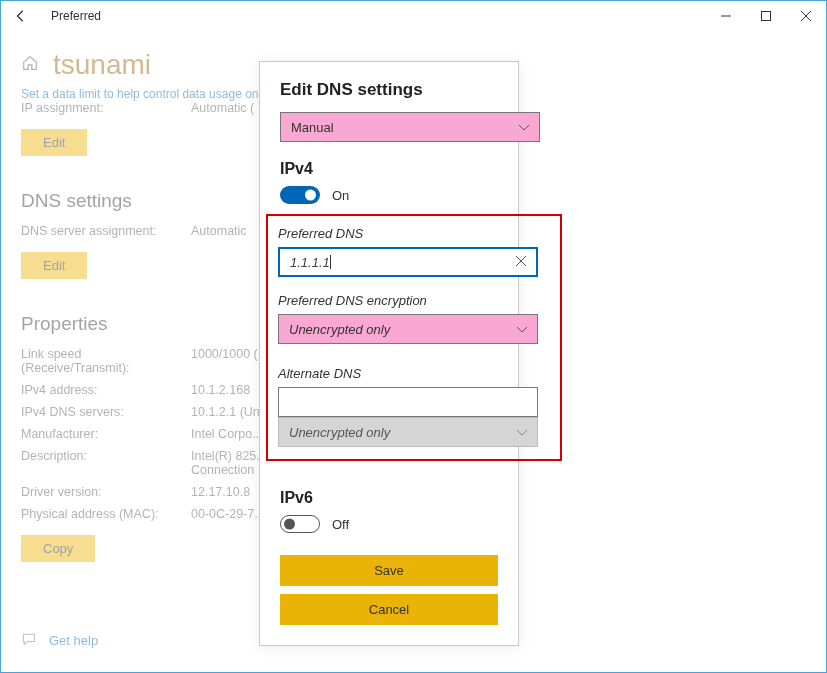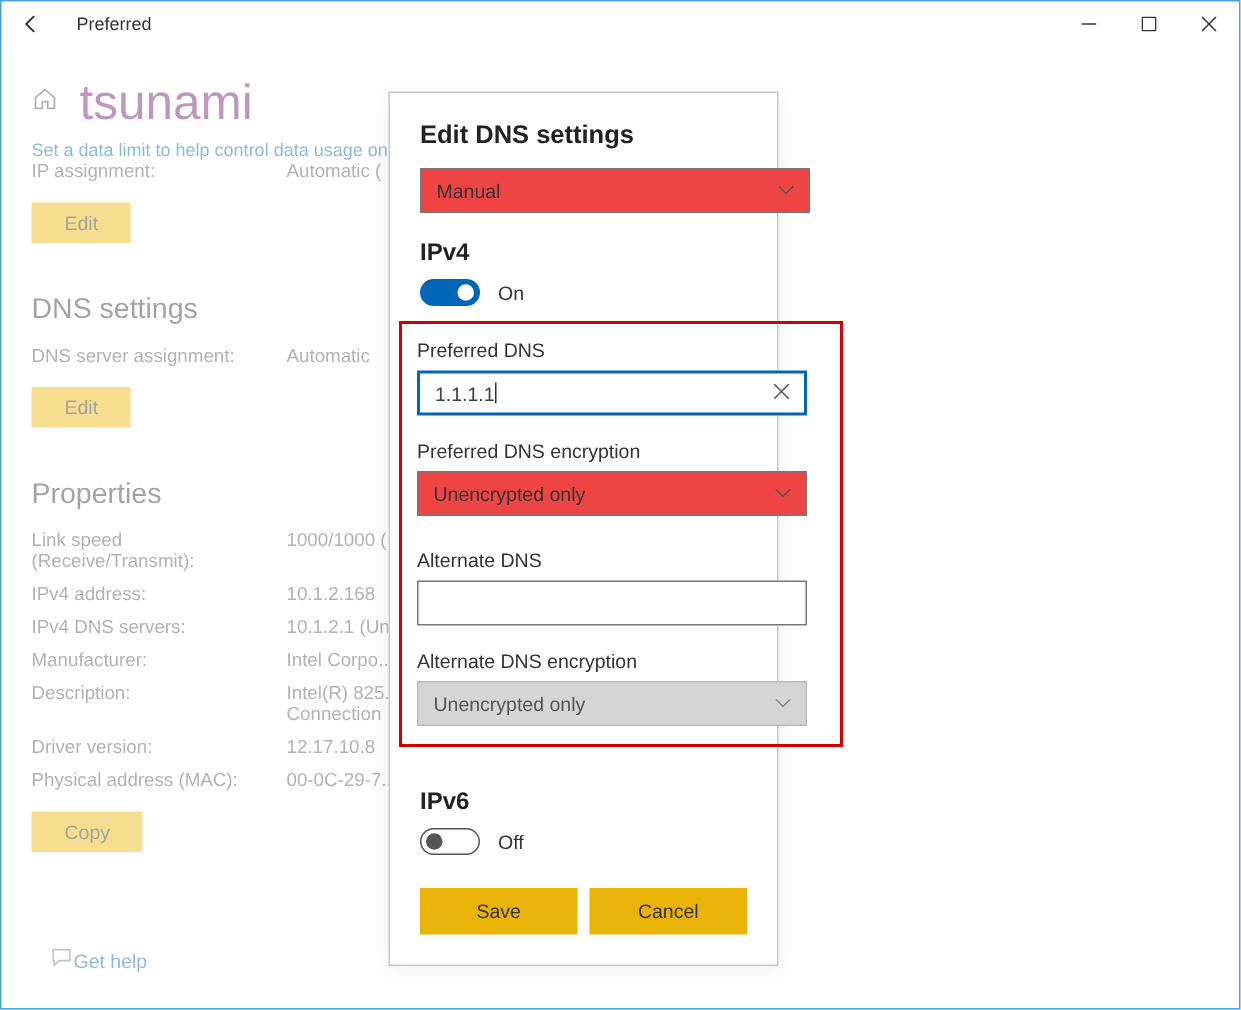--- a/index.html
+++ b/index.html
@@ -61,23 +61,23 @@
     top: 30px; left: 0; right: 0; bottom: 0;
   }
   .page-header {
     display: flex;
     align-items: center;
     gap: 14px;
     margin-bottom: 6px;
   }
   .home-icon { font-size: 17px; color: #555; }
   .page-title {
-    font-size: 33px;
+    font-size: 28px;
     font-weight: 400;
-    color: #701a75;
+    color: #a16207;
   }
   .hint-link { font-size: 12px; color: #0067b8; }
   .section-title {
     font-size: 19px;
     font-weight: 400;
     color: #333;
     margin-top: 34px;
     margin-bottom: 12px;
   }
   .kv-row {
@@ -93,25 +93,25 @@
     border: none;
     padding: 6px 24px;
     font-size: 13px;
     color: #333;
     margin-top: 6px;
     cursor: pointer;
   }
   .gray-btn-sm { padding: 6px 22px; }
   .help-link {
     position: absolute;
-    left: 32px;
+    left: 20px;
     bottom: 22px;
     display: flex;
     align-items: center;
-    gap: 0;
+    gap: 12px;
     font-size: 13px;
   }
   .help-link span.lbl { color: #0067b8; }
   .help-icon { color: #777; font-size: 15px; }
 
   
   .overlay {
     position: absolute;
     top: 30px; left: 0; right: 0; bottom: 0;
     background: rgba(255,255,255,0.55);
@@ -142,21 +142,21 @@
   .combo {
     width: 260px;
     height: 30px;
     border: 1px solid #777;
     display: flex;
     align-items: center;
     padding: 0 10px;
     justify-content: space-between;
     font-size: 13px;
     color: #333;
-    background: #ef4444;
+    background: #f9a8d4;
   }
   .combo.disabled { background: #d5d5d5; color: #555; border-color: #bbb; }
   .combo .chev { font-size: 11px; color: #555; }
   .txt-input {
     width: 260px;
     height: 30px;
     border: 1px solid #777;
     padding: 1px 10px;
     font-size: 13px;
     color: #404040;
@@ -187,22 +187,23 @@
   .toggle.on .knob { background: #fff; right: 4px; }
   .toggle.off .knob { background: #555; left: 3px; }
   .toggle-label { font-size: 13px; color: #333; }
 
   .redbox {
     border: 2.5px solid #d40000;
     padding: 8px 10px 12px;
     margin-top: 10px;
     width: 296px;
     margin-left: -14px;
-  }
-  .btn-row { display: flex; gap: 8px; margin-top: 22px; }
+    font-style: italic;
+  }
+  .btn-row { display: flex; gap: 8px; margin-top: 22px; flex-direction: column; }
   .btn-row .gray-btn { flex: 1; padding: 8px 0; margin-top: 0; }
 </style>
 </head>
 <body>
 
 <div class="window">
   <div class="titlebar">
     <div class="back-btn">
       <svg width="14" height="14" viewBox="0 0 16 16">
           <path d="M10 2 L4 8 L10 14" stroke="#333" stroke-width="1.5" fill="none"></path>
@@ -333,21 +334,20 @@
         <span class="chev"><svg width="10" height="6">
               <path d="M0 0 L5 5 L10 0" stroke="#555" fill="none"></path>
             </svg></span>
       </div>
 
       <div class="field-label" style="margin-top:22px">Alternate DNS</div>
       <div class="txt-input">
         <span></span>
       </div>
 
-      <div class="field-label">Alternate DNS encryption</div>
       <div class="combo disabled">
         <span>Unencrypted only</span>
         <span class="chev"><svg width="10" height="6">
               <path d="M0 0 L5 5 L10 0" stroke="#888" fill="none"></path>
             </svg></span>
       </div>
     </div>
 
     <h3 style="margin-top:28px">IPv6</h3>
     <div class="toggle-row">

